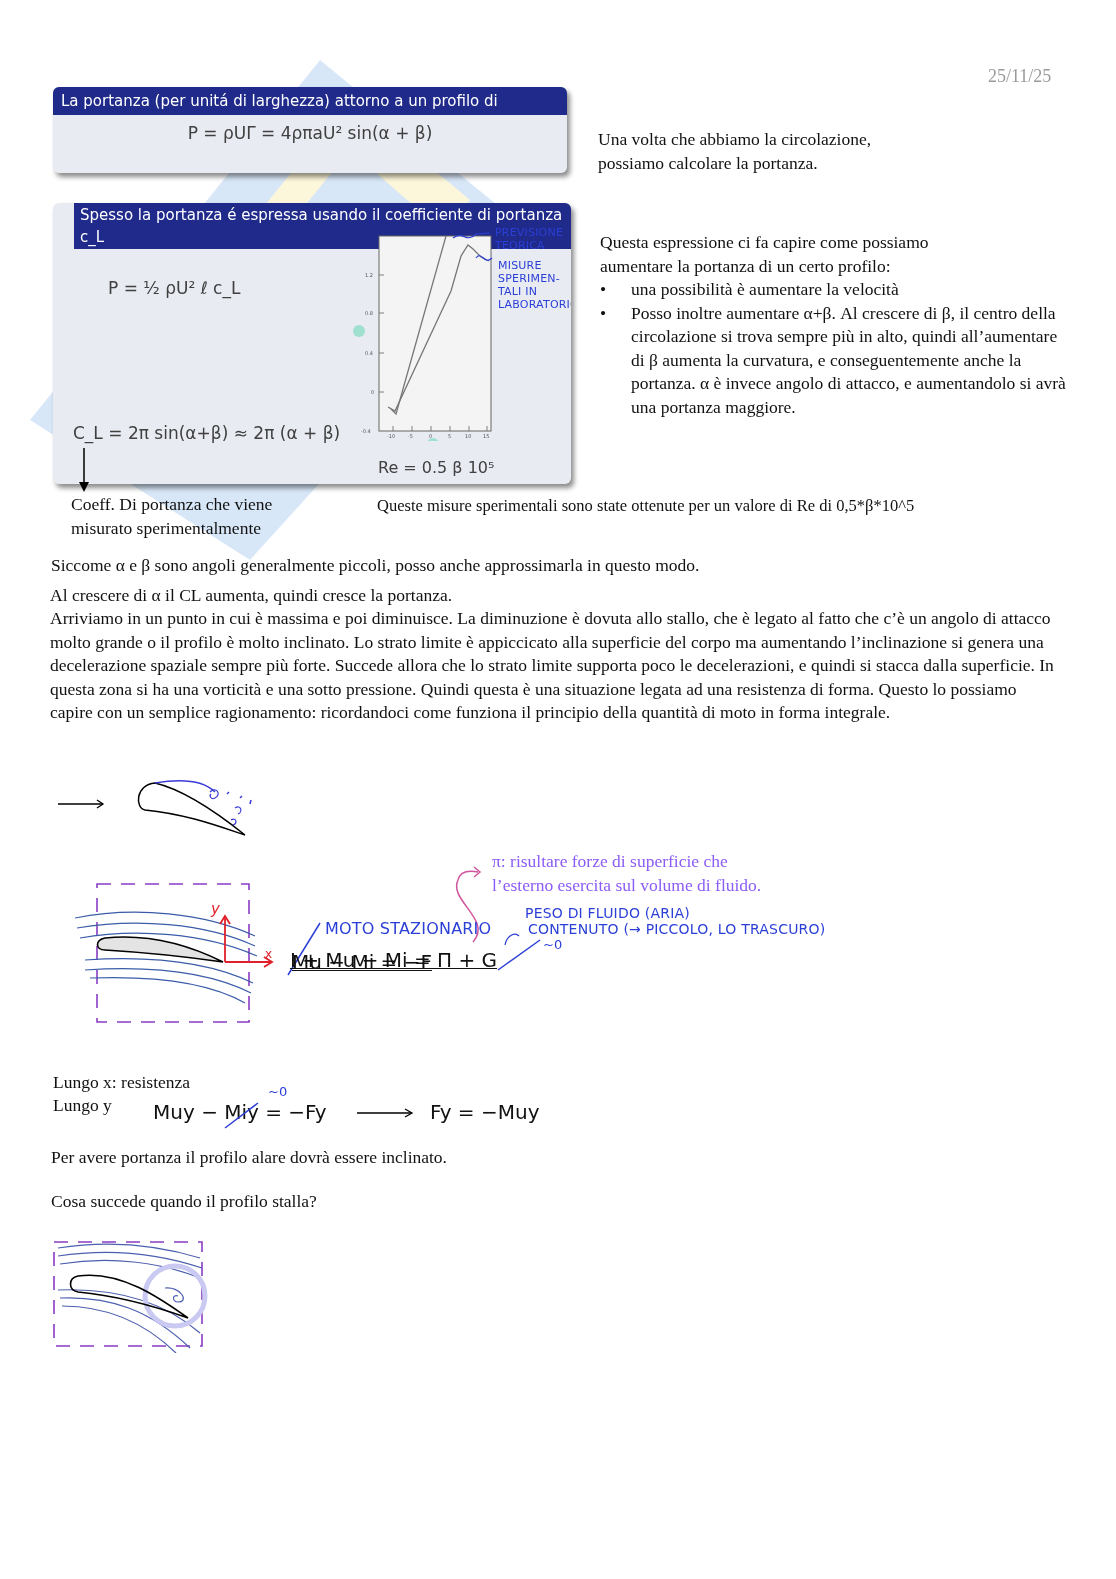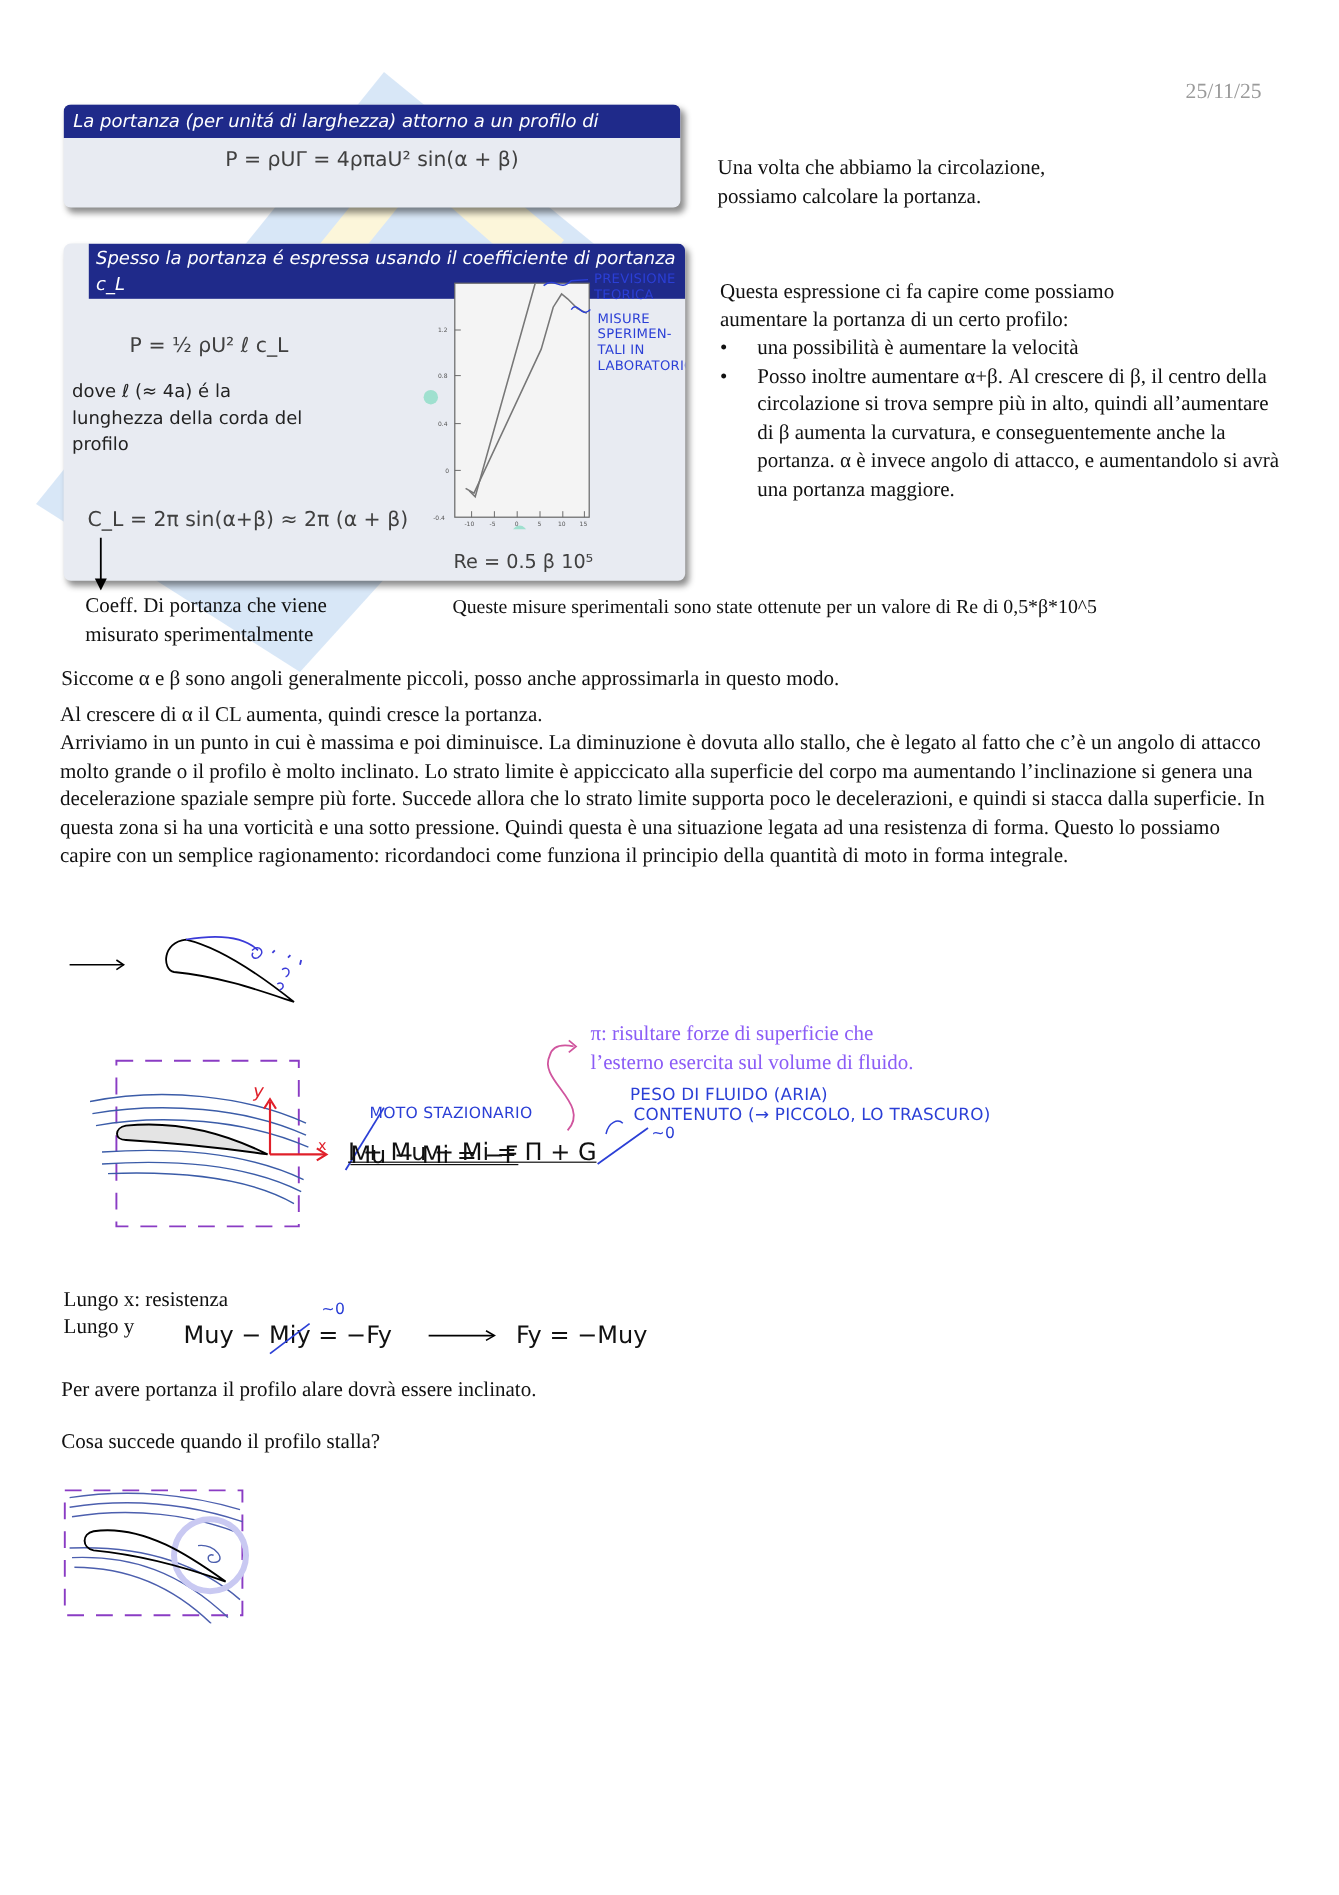--- a/index.html
+++ b/index.html
@@ -1,21 +1,21 @@
 <!DOCTYPE html>
 <html><head>
 <meta charset="utf-8">
 <style>
   * { box-sizing: border-box; margin: 0; padding: 0; }
   html, body { width: 1116px; height: 1579px; background: #ffffff; overflow: hidden; }
   body { position: relative; font-family: "Liberation Serif", "DejaVu Serif", serif; color: #111; }
   .abs { position: absolute; }
   .date { left: 988px; top: 66px; font-size: 18px; color: #9a9a9a; }
   .beamer { background: #e8ebf2; border-radius: 6px; box-shadow: 3px 4px 5px rgba(0,0,0,0.45); overflow: hidden; }
-  .beamer-title { background: #1f2a8a; color: #fff; font-family: "DejaVu Sans", sans-serif; font-size: 15px; padding: 3px 8px; line-height: 22px; font-style: italic; }
+  .beamer-title { background: #1f2a8a; color: #fff; font-family: "DejaVu Sans", sans-serif; font-size: 15px; padding: 3px 8px; line-height: 22px; }
   .math { font-family: "DejaVu Sans", sans-serif; font-size: 16px; color: #404040; }
   .sans { font-family: "DejaVu Sans", sans-serif; color: #222; font-size: 15px; line-height: 22px; }
   .txt { font-size: 17.5px; line-height: 23.5px; }
   .bullets { list-style: none; }
   .bullets li { position: relative; padding-left: 31px; }
   .bullets li::before { content: "•"; position: absolute; left: 0; top: 0; }
   .hand-blue { font-family: "DejaVu Sans", sans-serif; color: #2b3fd6; font-size: 11px; line-height: 13px; letter-spacing: 0.2px; }
   .pink { color: #8b5cf6; }
   .hand { font-family: "DejaVu Sans", sans-serif; font-size: 20px; color: #111; }
   .watermark { position: absolute; left: 20px; top: 40px; width: 520px; height: 520px; pointer-events: none; opacity: 0.18; }
@@ -39,25 +39,20 @@
 </div>
 
 <div class="abs txt" style="left:598px; top:128px;">
   <div>Una volta che abbiamo la circolazione,</div>
   <div>possiamo calcolare la portanza.</div>
 </div>
 
 <div class="abs beamer" style="left:53px; top:203px; width:518px; height:281px;">
   <div class="beamer-title" style="padding:1px 6px;margin-left:21px;">Spesso la portanza é espressa usando il coefficiente di portanza c_L</div>
   <div class="abs math" style="left:55px; top:75px; font-size:17px;">P = ½ ρU² ℓ c_L</div>
-  <div class="abs sans" style="left:7px; top:112px;">
-    <div>dove ℓ (≈ 4a) é la</div>
-    <div>lunghezza della corda del</div>
-    <div>profilo</div>
-  </div>
   <div class="abs math" style="left:20px; top:220px; font-size:17px;">C_L = 2π sin(α+β) ≈ 2π (α + β)</div>
   <div class="abs math" style="left:325px; top:255px; font-size:16px;">Re = 0.5 β 10⁵</div>
 
   <svg class="abs" style="left:298px; top:28px;" width="150" height="210" viewBox="0 0 150 210">
     <rect x="28" y="5" width="112" height="195" fill="#f4f4f4" stroke="#666" stroke-width="1"></rect>
     <g stroke="#666" stroke-width="0.8">
       <line x1="28" y1="44" x2="33" y2="44"></line>
         <line x1="28" y1="82" x2="33" y2="82"></line>
       <line x1="28" y1="122" x2="33" y2="122"></line>
         <line x1="28" y1="161" x2="33" y2="161"></line>
@@ -160,21 +155,21 @@
 
 <svg class="abs" style="left:448px; top:860px;" width="40" height="85">
   <path d="M25,82 C45,60 0,40 10,20 C12,12 20,10 30,12" fill="none" stroke="#d0559e" stroke-width="1.5"></path>
   <polyline points="26,7 32,12 26,17" fill="none" stroke="#d0559e" stroke-width="1.5"></polyline>
 </svg>
 <div class="abs txt pink" style="left:492px; top:850px;">
   <div>π: risultare forze di superficie che</div>
   <div>l’esterno esercita sul volume di fluido.</div>
 </div>
 
-<div class="abs hand-blue" style="left:308px; top:922px; font-size:13px;">MOTO STAZIONARIO</div>
+<div class="abs hand-blue" style="left:325px; top:922px; font-size:16px;">MOTO STAZIONARIO</div>
 <svg class="abs" style="left:285px; top:915px;" width="40" height="65">
   <line x1="3" y1="60" x2="35" y2="8" stroke="#2b3fd6" stroke-width="1.5"></line>
 </svg>
 <div class="abs hand-blue" style="left:525px; top:905px; font-size:14px; line-height:16px;">
   <div>PESO DI FLUIDO (ARIA)</div>
   <div style="margin-left:3px;">CONTENUTO (→ PICCOLO, LO TRASCURO)</div>
 </div>
 <div class="abs hand-blue" style="left:543px; top:938px; font-size:13px;">~0</div>
 <svg class="abs" style="left:495px; top:930px;" width="50" height="45">
   <line x1="3" y1="40" x2="45" y2="10" stroke="#2b3fd6" stroke-width="1.5"></line>

